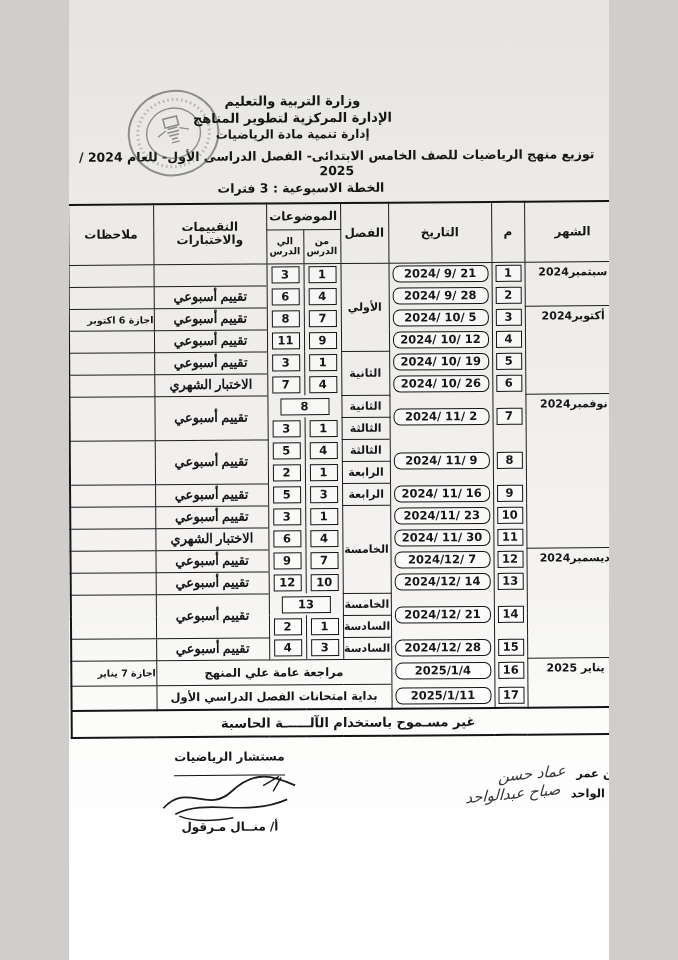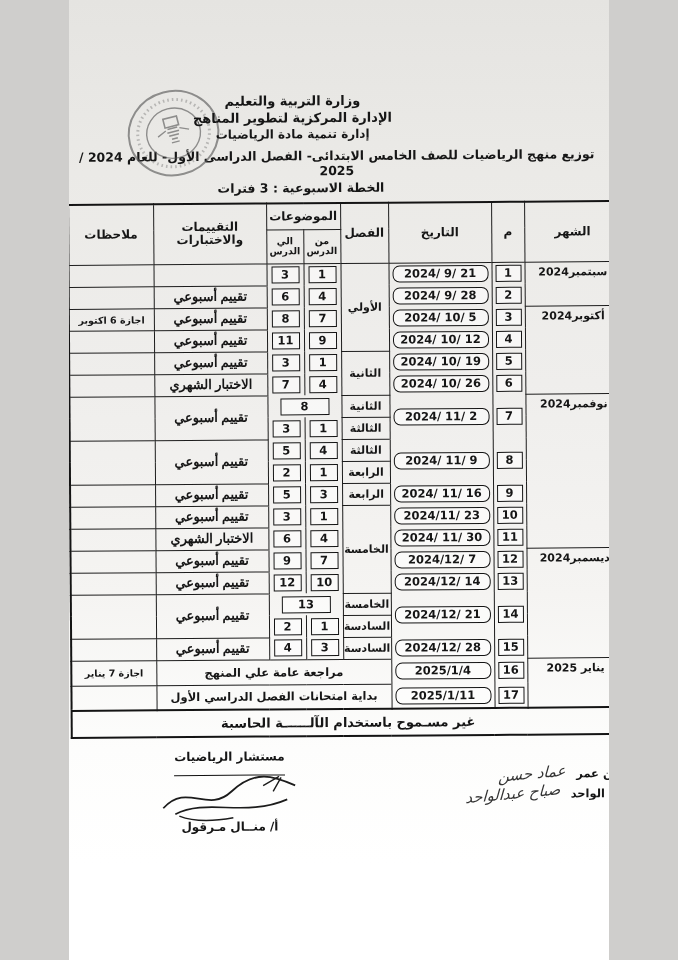--- a/index.html
+++ b/index.html
@@ -35,21 +35,21 @@
   tr.sprow { height:25px; }
   td.nb { border-top:none; border-bottom:none; padding:0; }
   .bx { display:block; border:1.6px solid #141414; background:rgba(255,255,255,.55);
         margin:2px 3px; font-size:11.5px; line-height:15px; font-weight:bold; }
   .bx.date { direction:ltr; unicode-bidi:embed;border-radius:7px; }
   .bx.lesson { margin:2px 4px; }
   .bx.mergedbx { margin:2px 12px; }
   td.monthcell { font-size:11px; vertical-align:top; padding-top:3px; }
   td.chapcell { font-size:11px; }
   td.assesscell { font-size:13px;font-family:Liberation Serif, serif; }
-  td.notecell { font-size:9.5px; }
+  td.notecell { font-size:9.5px;text-align:right; }
   td.mtext { font-size:11.5px; }
   td.band { border-top:2.2px solid #141414; font-size:13px; height:27px; letter-spacing:.2px; }
 
   
   .footer { position:relative; width:678px; height:150px; margin-top:8px; direction:rtl; }
   .committee { position:absolute; right:58px; top:4px; width:300px; font-weight:bold; }
   .committee-label { font-size:12px; margin-right:22px; margin-bottom:2px; }
   .member { display:flex; align-items:center; gap:10px; font-size:11.5px; line-height:20px; }
   .member .pfx { width:18px; }
   .handsig { font-style:italic; font-weight:500; font-size:15px; display:inline-block;

